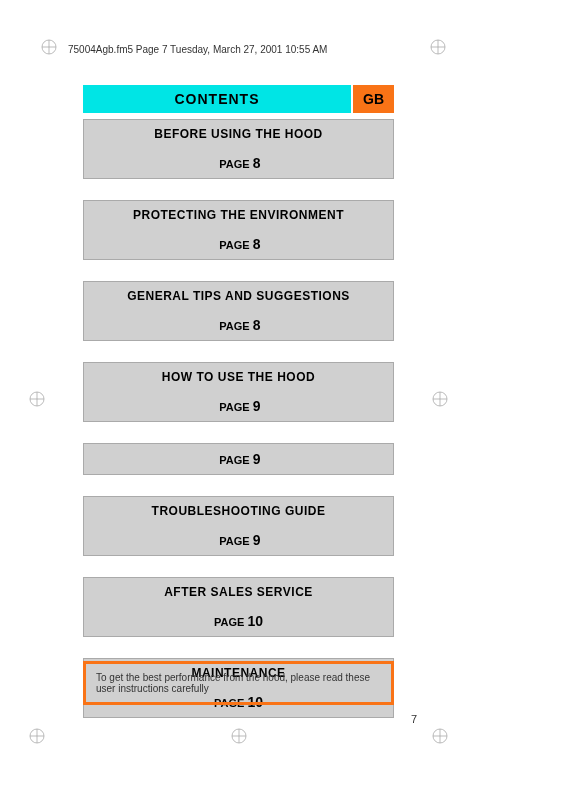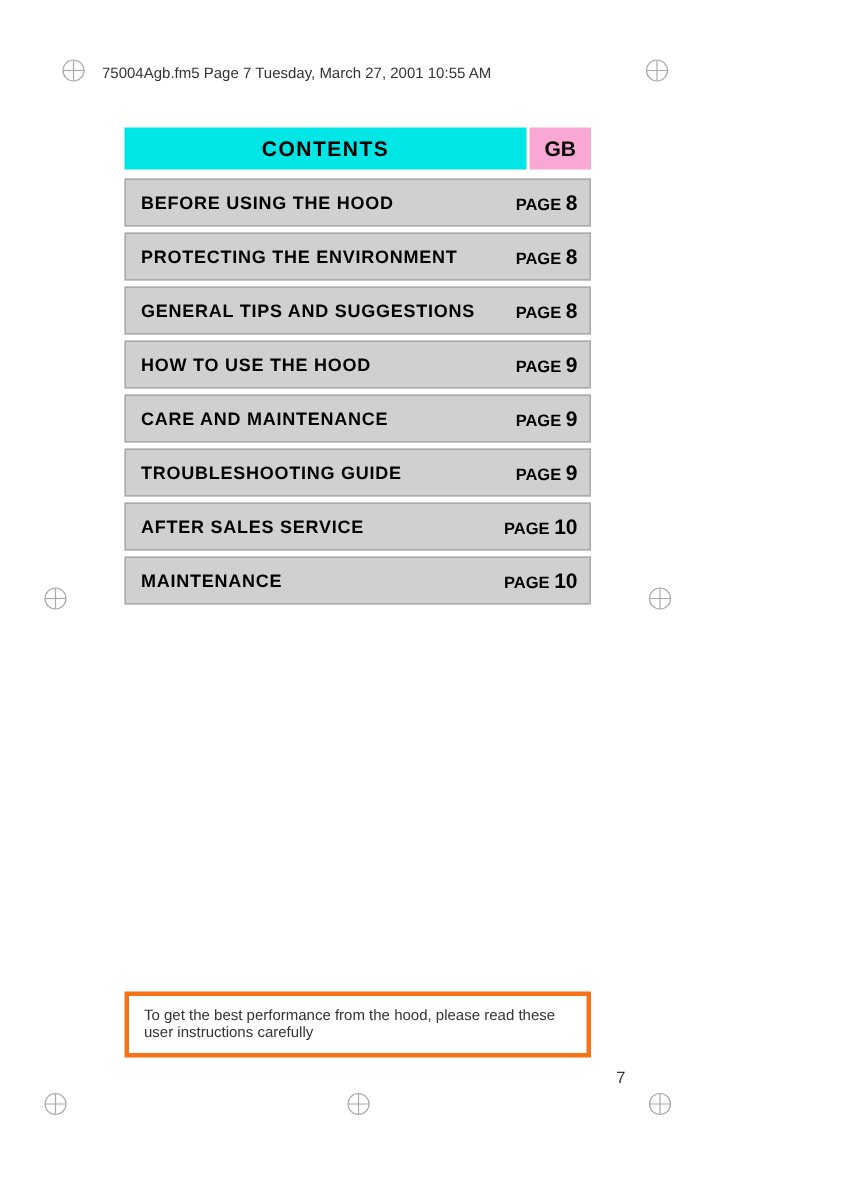--- a/index.html
+++ b/index.html
@@ -46,40 +46,41 @@
       flex: 1;
       padding: 6px 12px;
       font-size: 14px;
       font-weight: bold;
       color: #000;
       text-align: center;
       letter-spacing: 1px;
     }
 
     .contents-gb {
-      background: #f9a8d4;
+      background: #f97316;
       padding: 6px 10px;
       font-size: 14px;
       font-weight: bold;
       color: #000;
       margin-left: 2px;
       text-align: center;
       min-width: 38px;
       display: flex;
       align-items: center;
       justify-content: center;
     }
 
     
     .toc-row {
       display: flex;
       align-items: center;
       background: #d0d0d0;
-      margin-bottom: 4px;
+      margin-bottom: 21px;
       border: 1px solid #aaa;
+      flex-direction: column;
     }
 
     .toc-row-label {
       flex: 1;
       padding: 7px 10px;
       font-size: 12px;
       font-weight: bold;
       color: #000;
       letter-spacing: 0.5px;
     }
@@ -194,21 +195,20 @@
         </div>
         <div class="toc-row">
           <span class="toc-row-label">GENERAL TIPS AND SUGGESTIONS</span>
           <span class="toc-row-page">PAGE <span class="page-num">8</span></span>
         </div>
         <div class="toc-row">
           <span class="toc-row-label">HOW TO USE THE HOOD</span>
           <span class="toc-row-page">PAGE <span class="page-num">9</span></span>
         </div>
         <div class="toc-row">
-          <span class="toc-row-label">CARE AND MAINTENANCE</span>
           <span class="toc-row-page">PAGE <span class="page-num">9</span></span>
         </div>
         <div class="toc-row">
           <span class="toc-row-label">TROUBLESHOOTING GUIDE</span>
           <span class="toc-row-page">PAGE <span class="page-num">9</span></span>
         </div>
         <div class="toc-row">
           <span class="toc-row-label">AFTER SALES SERVICE</span>
           <span class="toc-row-page">PAGE <span class="page-num">10</span></span>
         </div>

